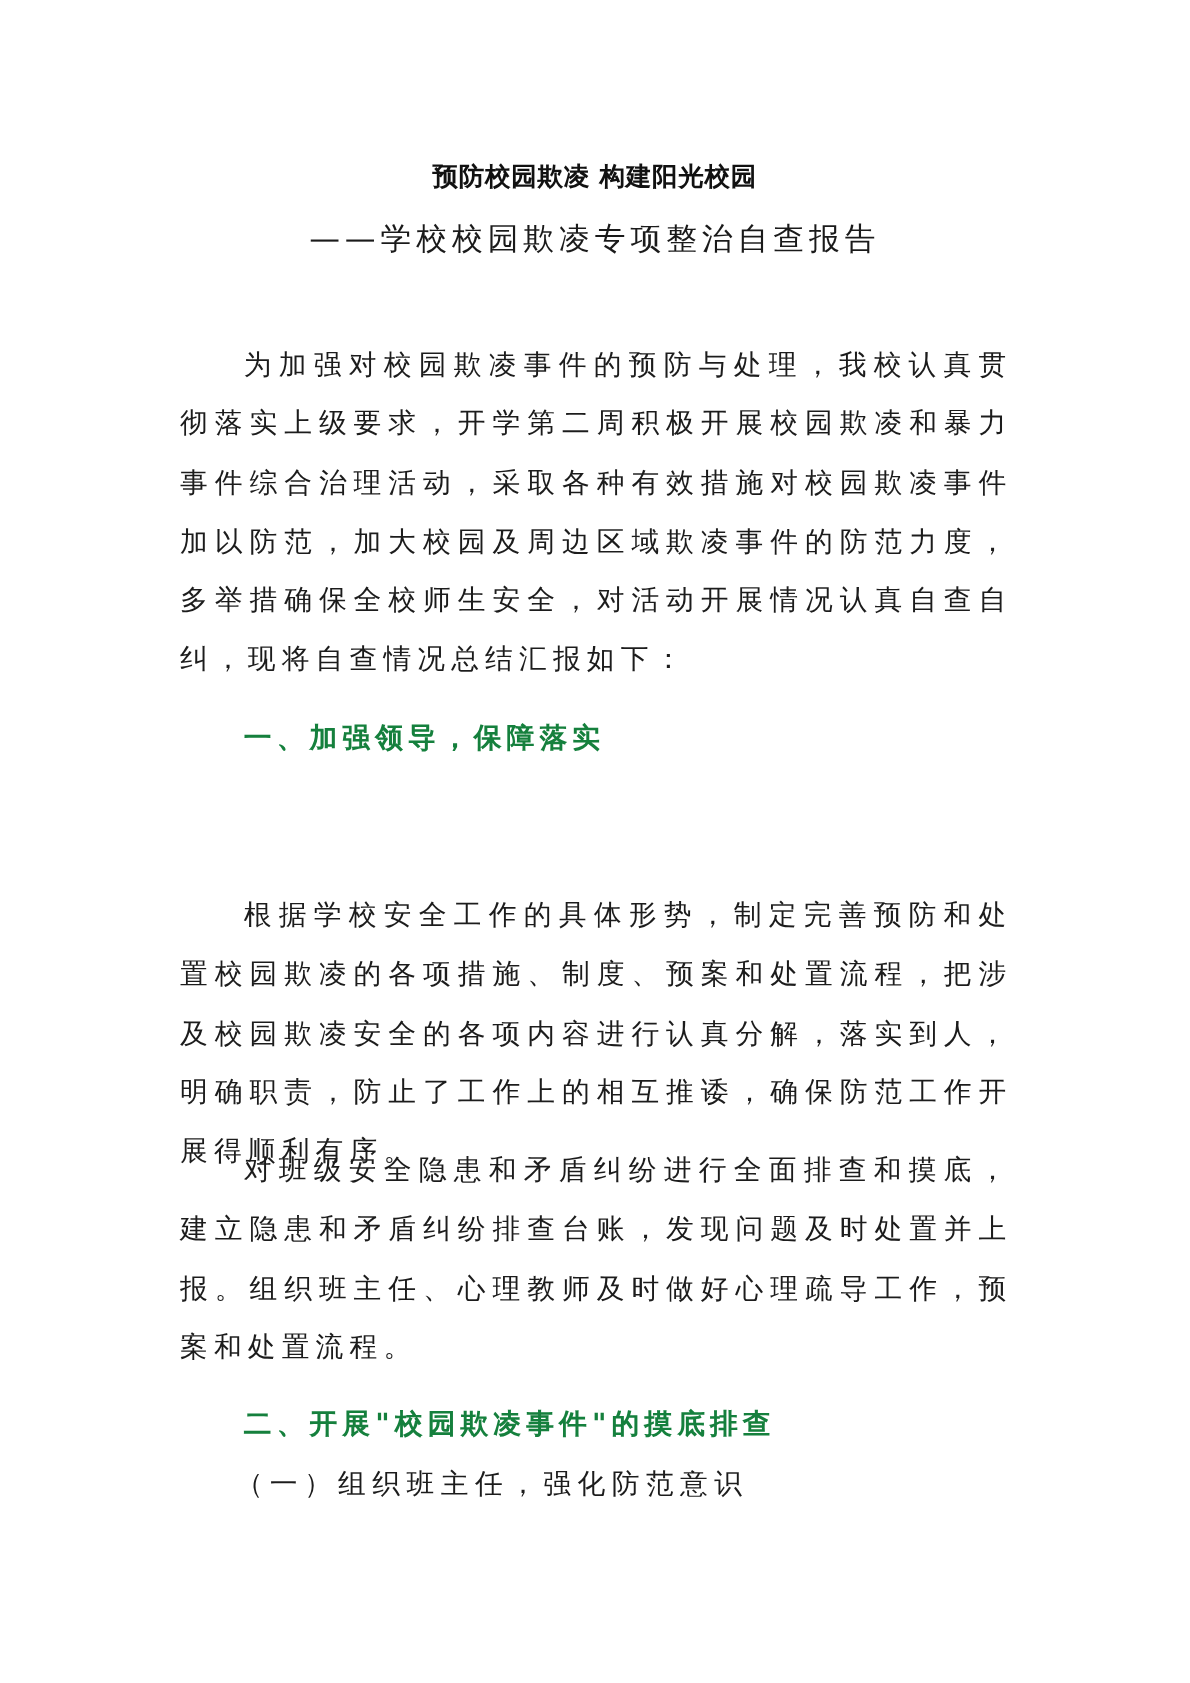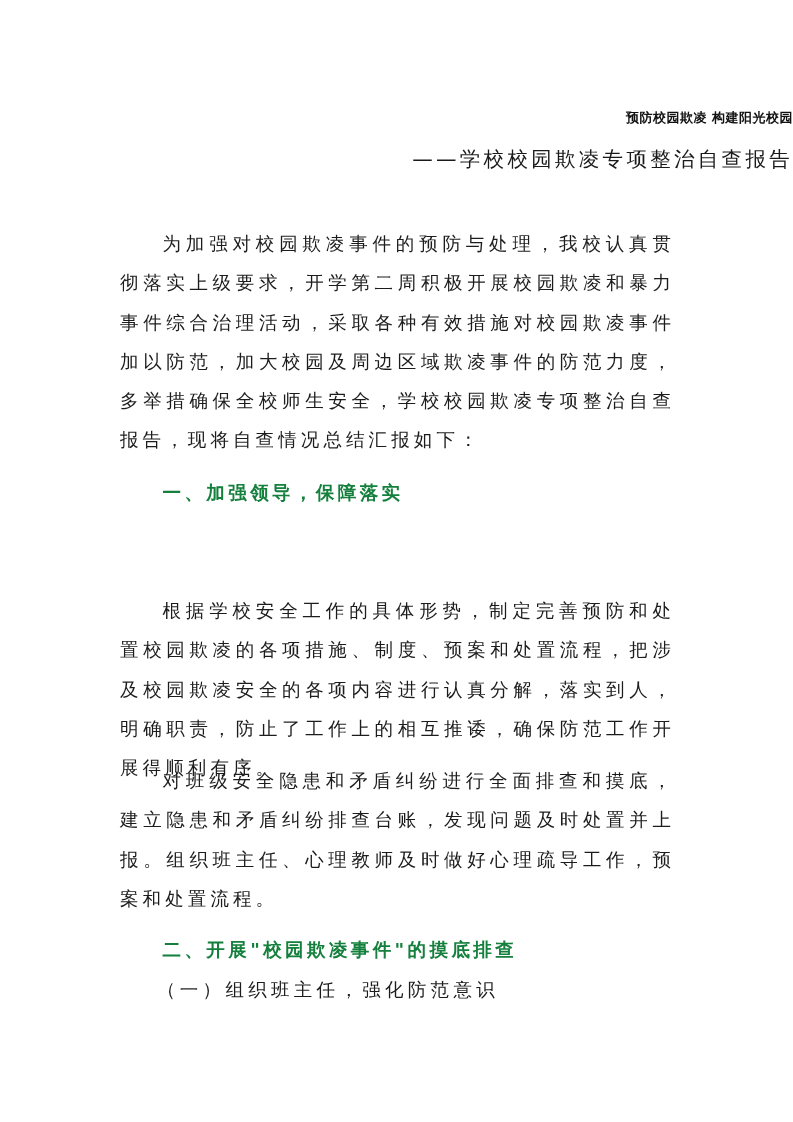--- a/index.html
+++ b/index.html
@@ -20,33 +20,33 @@
     left: 0; top: 0;
     width: 793px;
     height: 1122px;
     background: #ffffff;
   }
   .title {
     position: absolute;
     top: 103px;
     left: 0;
     width: 793px;
-    text-align: right;
-    font-size: 13px;
+    text-align: center;
+    font-size: 17px;
     font-weight: bold;
     letter-spacing: 0.5px;
     line-height: 30px;
     color: #111;
   }
   .subtitle {
     position: absolute;
     top: 144px;
     left: 0;
     width: 793px;
-    text-align: right;
+    text-align: center;
     font-size: 20.5px;
     letter-spacing: 3.3px;
     line-height: 30px;
     color: #1a1a1a;
   }
   .body-text {
     position: absolute;
     left: 120px;
     width: 555px;
     font-size: 18.5px;
@@ -83,21 +83,21 @@
 </style>
 </head>
 <body>
 
 <div class="page">
 
   <div class="title">预防校园欺凌  构建阳光校园</div>
   <div class="subtitle">——学校校园欺凌专项整治自查报告</div>
 
   <div class="body-text" id="p-intro">
-    <p class="para">为加强对校园欺凌事件的预防与处理，我校认真贯彻落实上级要求，开学第二周积极开展校园欺凌和暴力事件综合治理活动，采取各种有效措施对校园欺凌事件加以防范，加大校园及周边区域欺凌事件的防范力度，多举措确保全校师生安全，学校校园欺凌专项整治自查报告，现将自查情况总结汇报如下：</p>
+    <p class="para">为加强对校园欺凌事件的预防与处理，我校认真贯彻落实上级要求，开学第二周积极开展校园欺凌和暴力事件综合治理活动，采取各种有效措施对校园欺凌事件加以防范，加大校园及周边区域欺凌事件的防范力度，多举措确保全校师生安全，对活动开展情况认真自查自纠，现将自查情况总结汇报如下：</p>
   </div>
 
   <div class="body-text" id="h-1">
     <p class="heading">一、加强领导，保障落实</p>
   </div>
 
 
   <div class="body-text" id="p-1b">
     <p class="para">根据学校安全工作的具体形势，制定完善预防和处置校园欺凌的各项措施、制度、预案和处置流程，把涉及校园欺凌安全的各项内容进行认真分解，落实到人，明确职责，防止了工作上的相互推诿，确保防范工作开展得顺利有序。</p>
   </div>

